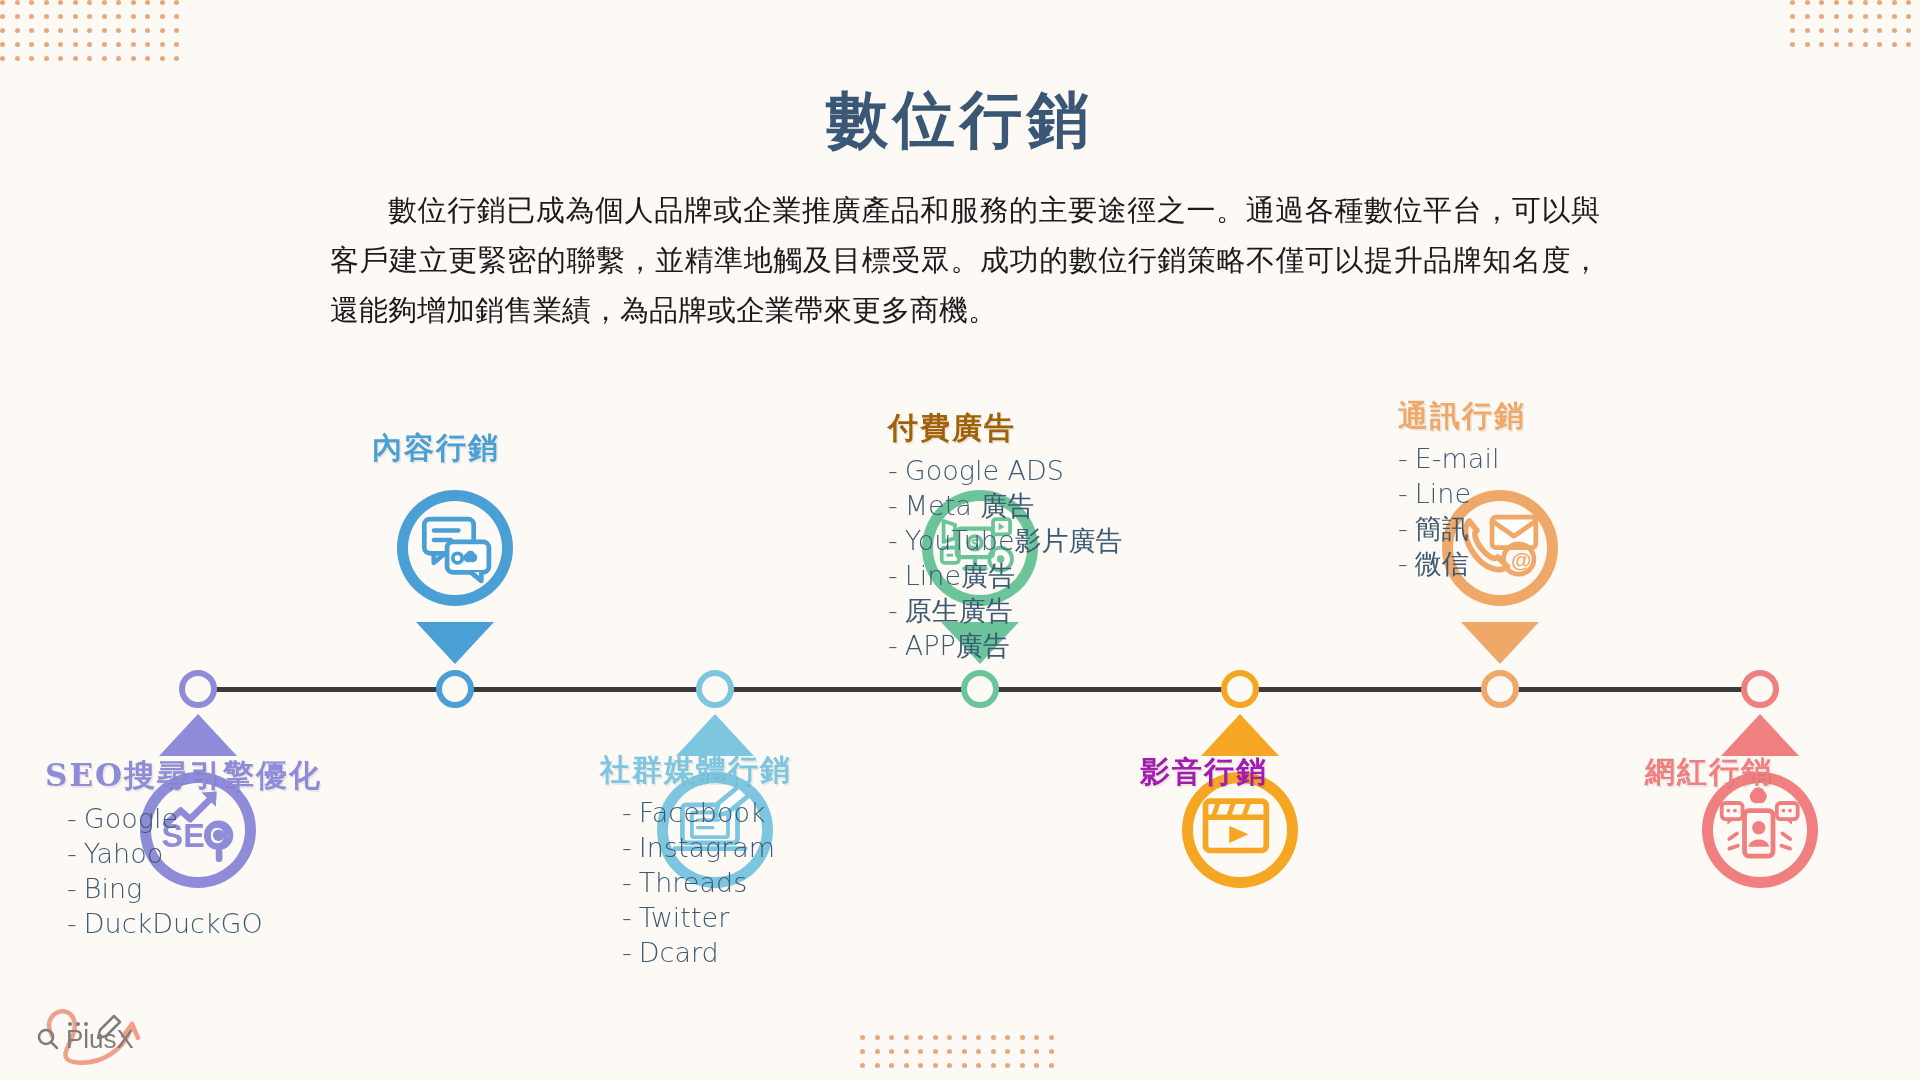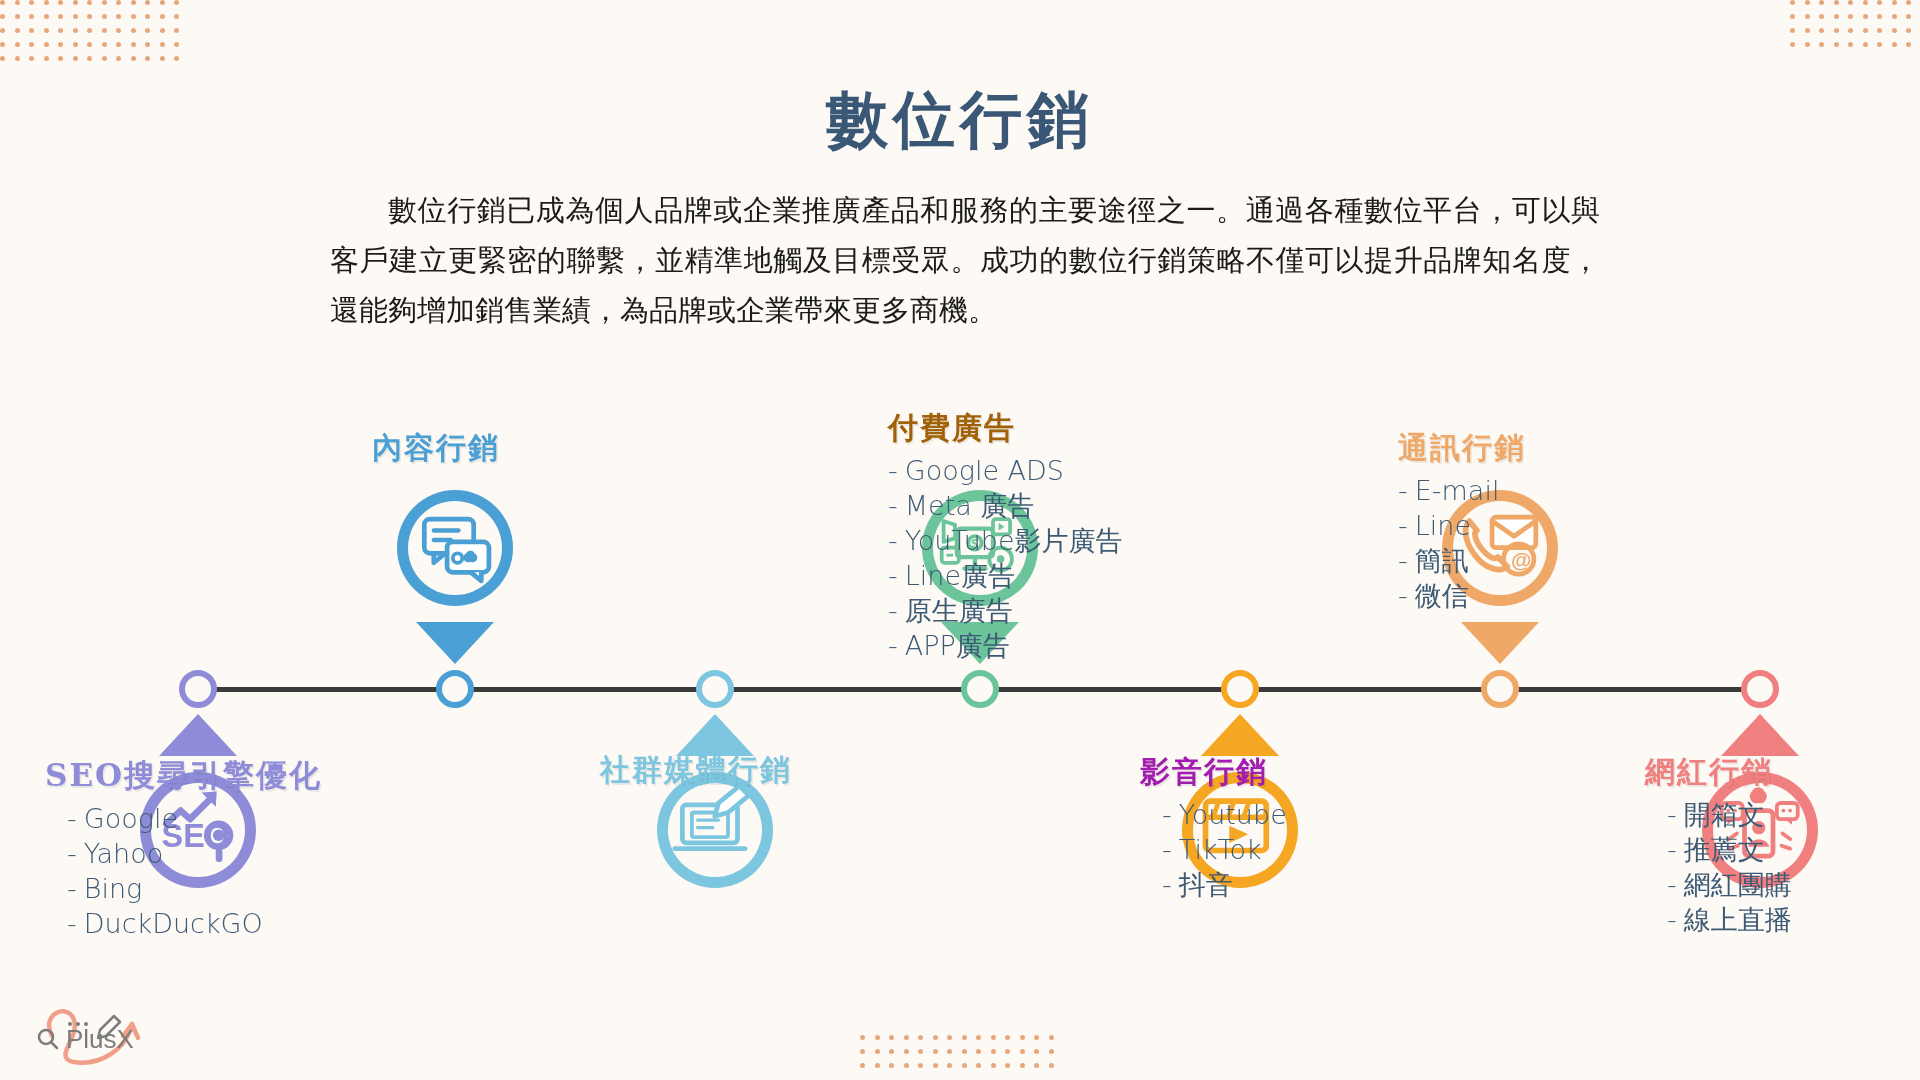--- a/index.html
+++ b/index.html
@@ -400,57 +400,53 @@
         <li><span class="dash">-</span><span>Yahoo</span></li>
         <li><span class="dash">-</span><span>Bing</span></li>
         <li><span class="dash">-</span><span>DuckDuckGO</span></li>
       </ul>
     </div>
     <div class="block top-block" style="left: 372px; top: 428px;">
       <div class="heading" style="color: rgb(74, 159, 212);">內容行銷</div>
     </div>
     <div class="block bottom-block" style="left: 600px; top: 750px; text-align: left;">
       <div class="heading" style="color: rgb(124, 198, 224);">社群媒體行銷</div>
+      <ul style="padding-left: 22px;">
+        <li><span class="dash">-</span><span>Facebook</span></li>
+        <li><span class="dash">-</span><span>Instagram</span></li>
+        <li><span class="dash">-</span><span>Threads</span></li>
+        <li><span class="dash">-</span><span>Twitter</span></li>
+        <li><span class="dash">-</span><span>Dcard</span></li>
+      </ul>
     </div>
     <div class="block top-block" style="left: 888px; top: 408px;">
       <div class="heading" style="color: #a16207;">付費廣告</div>
       <ul>
         <li><span class="dash">-</span><span>Google  ADS</span></li>
         <li><span class="dash">-</span><span>Meta 廣告</span></li>
         <li><span class="dash">-</span><span>YouTube影片廣告</span></li>
         <li><span class="dash">-</span><span>Line廣告</span></li>
         <li><span class="dash">-</span><span>原生廣告</span></li>
         <li><span class="dash">-</span><span>APP廣告</span></li>
       </ul>
     </div>
     <div class="block bottom-block" style="left: 1140px; top: 752px;">
       <div class="heading" style="color: #a21caf;">影音行銷</div>
-      <ul style="padding-left: 22px;">
-        <li><span class="dash">-</span><span>Youtube</span></li>
-        <li><span class="dash">-</span><span>TikTok</span></li>
-        <li><span class="dash">-</span><span>抖音</span></li>
-      </ul>
-    </div>
-    <div class="block top-block" style="left: 1398px; top: 428px;">
+    </div>
+    <div class="block top-block" style="left: 1398px; top: 396px;">
       <div class="heading" style="color: rgb(240, 168, 104);">通訊行銷</div>
       <ul>
         <li><span class="dash">-</span><span>E-mail</span></li>
         <li><span class="dash">-</span><span>Line</span></li>
         <li><span class="dash">-</span><span>簡訊</span></li>
         <li><span class="dash">-</span><span>微信</span></li>
       </ul>
     </div>
     <div class="block bottom-block" style="left: 1645px; top: 752px; text-align: left;">
       <div class="heading" style="color: rgb(240, 128, 128);">網紅行銷</div>
-      <ul style="padding-left: 22px;">
-        <li><span class="dash">-</span><span>開箱文</span></li>
-        <li><span class="dash">-</span><span>推薦文</span></li>
-        <li><span class="dash">-</span><span>網紅團購</span></li>
-        <li><span class="dash">-</span><span>線上直播</span></li>
-      </ul>
     </div>
   </div>
 
 <div id="logo">
   <svg viewBox="0 0 140 80">
     <path d="M30 48 C18 26, 46 14, 52 32 C58 50, 30 70, 52 74 C78 78, 104 62, 110 36" fill="none" stroke="#f0a08a" stroke-width="4.5" stroke-linecap="round"></path>
     <path d="M110 36 L101 48 M110 36 L116 50" fill="none" stroke="#f0a08a" stroke-width="4.5" stroke-linecap="round" stroke-linejoin="round"></path>
     <circle cx="24" cy="49" r="7" fill="none" stroke="#7c7c7c" stroke-width="2.5"></circle>
     <line x1="29" y1="54" x2="35" y2="60" stroke="#7c7c7c" stroke-width="2.5" stroke-linecap="round"></line>
     <circle cx="48" cy="36" r="2" fill="#7c7c7c"></circle>

